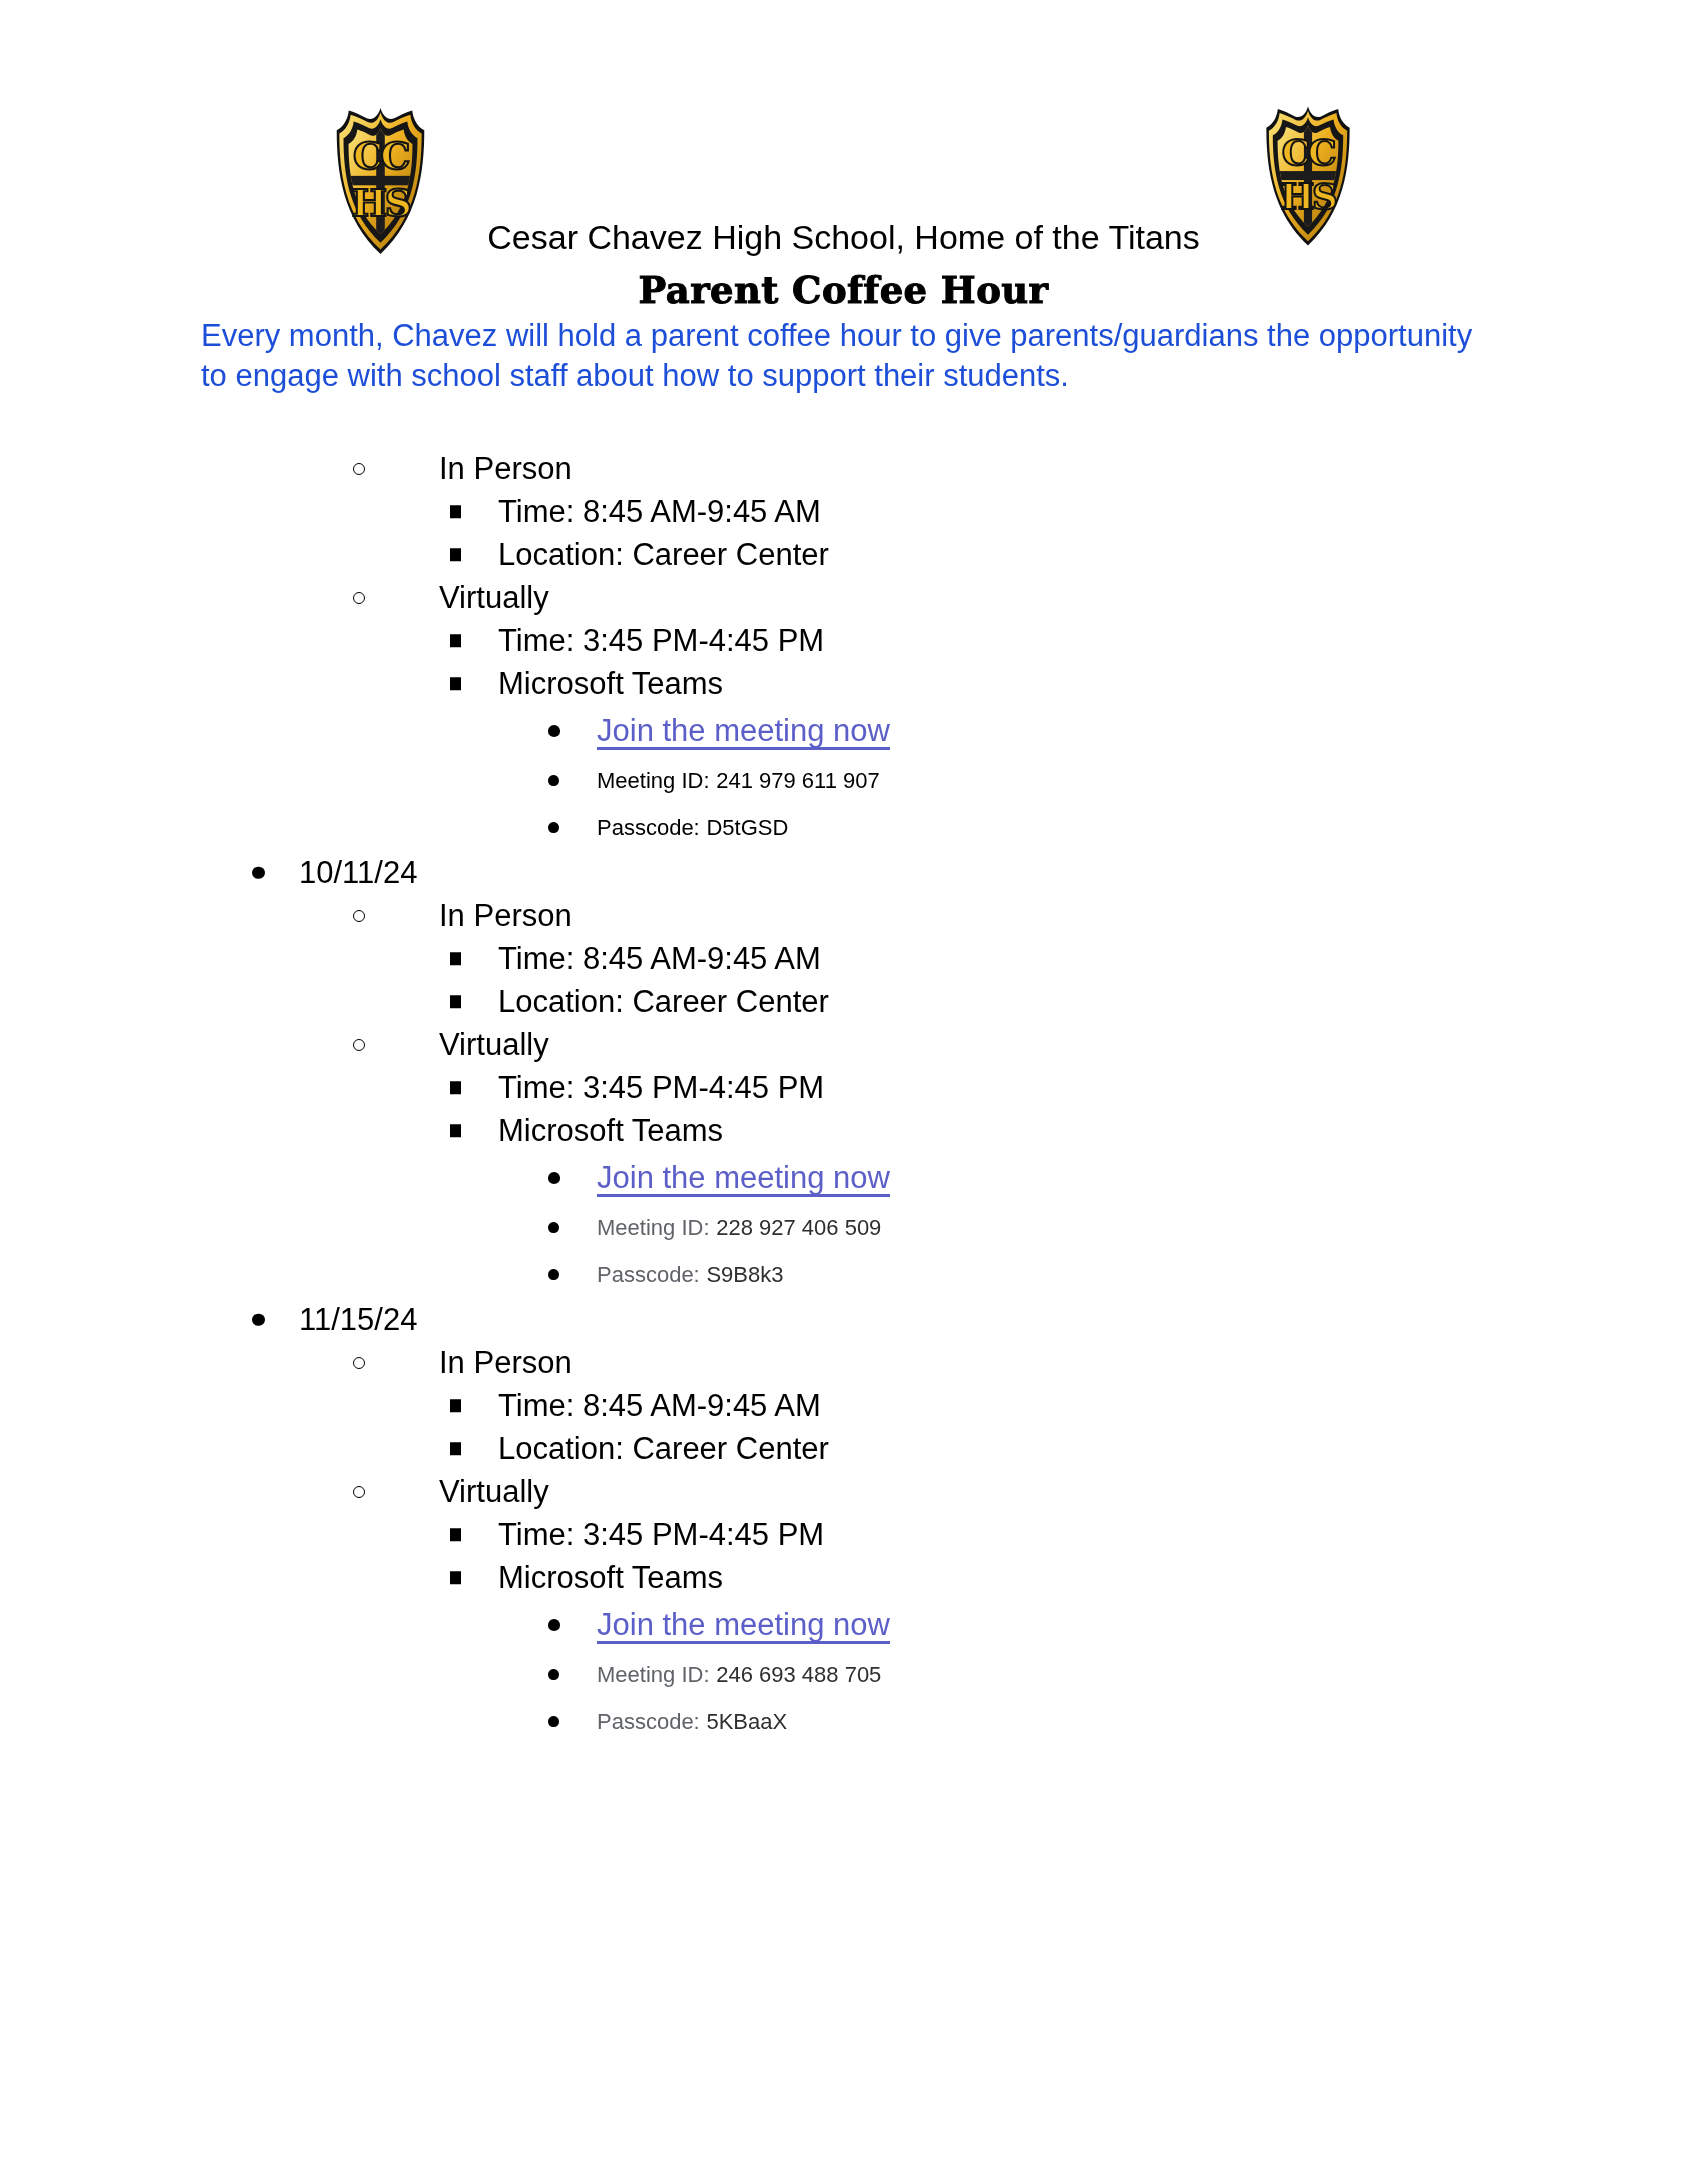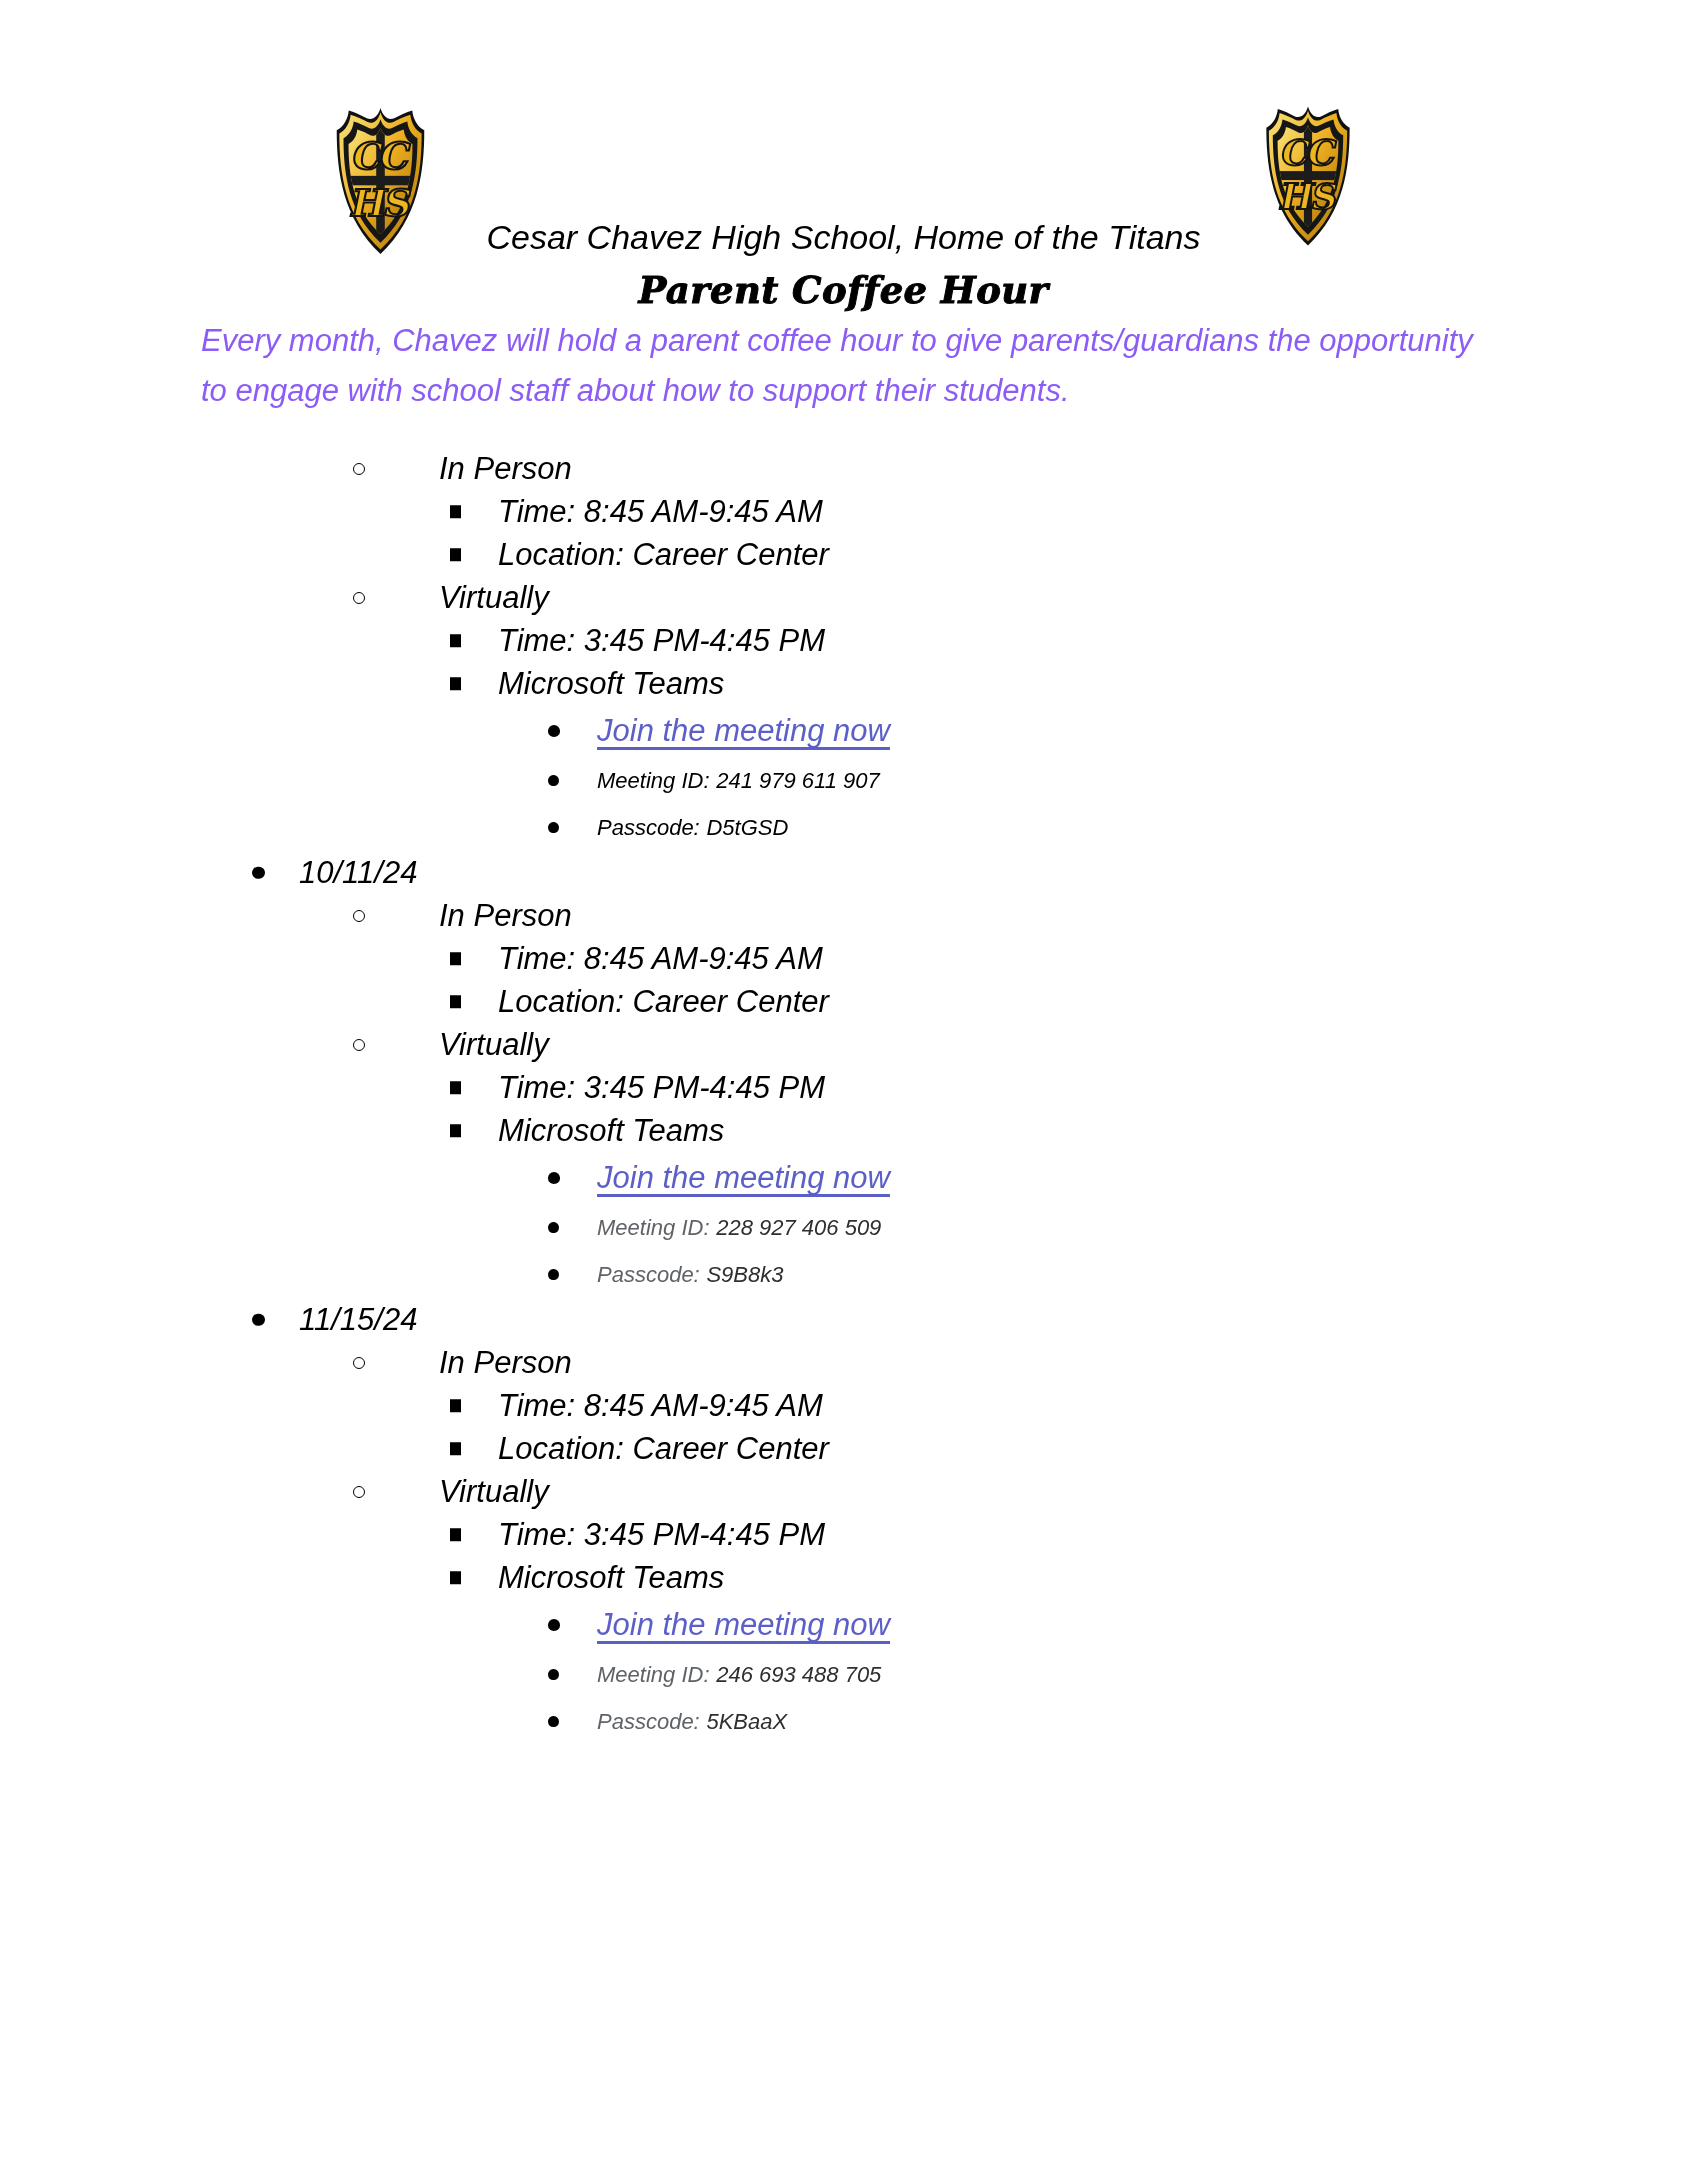--- a/index.html
+++ b/index.html
@@ -1,38 +1,38 @@
 <!DOCTYPE html>
 <html style="font-size:13.5px"><head>
 <meta charset="utf-8">
 <style>
   html,body{margin:0;padding:0;background:#ffffff;}
   .page{
     position:relative;width:1687px;height:2183px;background:#ffffff;
-    font-family:"Liberation Sans",sans-serif;color:#000;overflow:hidden;font-style:italic;
+    font-family:"Liberation Sans",sans-serif;color:#000;overflow:hidden;
   }
   
   .crest{position:absolute;width:103px;height:152px;}
   .crest.left{left:329px;top:105px;}
   .crest.right{left:1259px;top:102px;width:98px;height:148px;}
   .crest svg{width:100%;height:100%;display:block;}
   .crest text{font-family:"DejaVu Serif",serif;font-weight:bold;}
   
   .title{
     position:absolute;top:218px;left:0;width:1687px;text-align:center;
     font-size:34px;line-height:39px;color:#000;
   }
   .heading{
     position:absolute;top:267px;left:0;width:1687px;text-align:center;
     font-family:"DejaVu Serif",serif;font-weight:bold;font-size:37px;line-height:46px;
     -webkit-text-stroke:1px #000;letter-spacing:0.4px;color:#000;
   }
   .intro{
     position:absolute;top:316px;left:201px;width:1303px;
-    font-size:31px;line-height:50px;color:#8b5cf6;
+    font-size:31px;line-height:40px;color:#1d4ed8;
   }
   
   .list{position:absolute;top:447px;left:0;width:1687px;}
   .line{position:relative;height:43px;display:flex;align-items:center;font-size:31px;color:#000;}
   .line.join{height:52px;font-size:31px;}
   .line.small{height:47px;font-size:22px;}
   .t1{padding-left:299px;} .t2{padding-left:403px;margin-left:36px;}
   .t3{padding-left:498px;} .t4{padding-left:597px;}
   .m{position:absolute;top:50%;transform:translateY(-50%);}
   .m1{left:252px;width:12.7px;height:12.7px;border-radius:50%;background:#000;}

